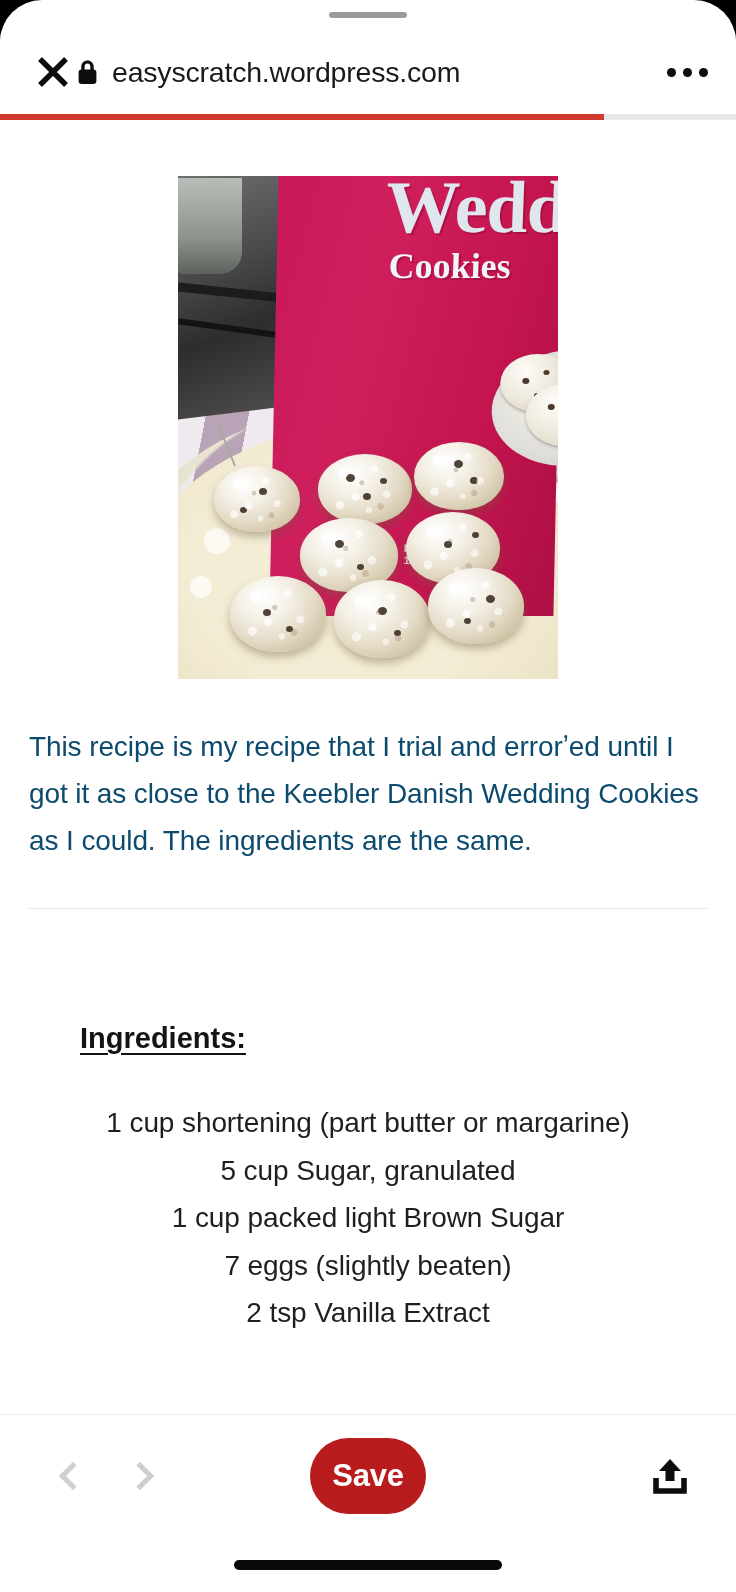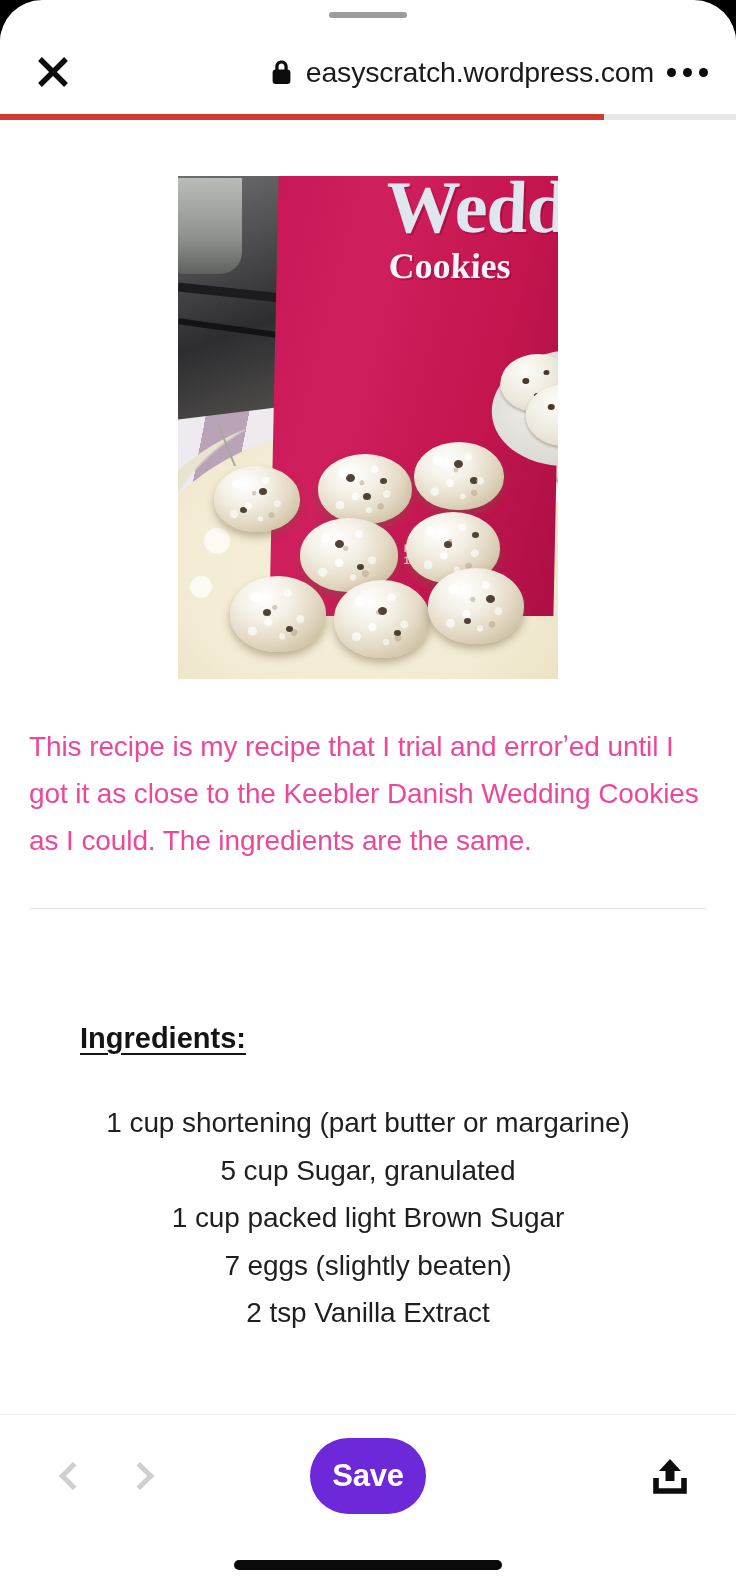--- a/index.html
+++ b/index.html
@@ -49,21 +49,21 @@
   .close-btn {
     width: 46px; height: 46px;
     display: flex; align-items: center; justify-content: center;
     flex: 0 0 auto;
     cursor: pointer;
   }
   .urlwrap {
     flex: 1 1 auto;
     display: flex;
     align-items: center;
-    justify-content: flex-end;
+    justify-content: flex-start;
     gap: 13px;
     min-width: 0;
     cursor: pointer;
   }
   .lock-icon { flex: 0 0 auto; display: block; }
   .url-text {
     font-size: 28.5px;
     color: #1a1a1a;
     letter-spacing: -0.2px;
     white-space: nowrap;
@@ -253,21 +253,21 @@
       radial-gradient(circle at 46% 40%, rgba(120,92,56,.28) 0 4%, transparent 5%),
       radial-gradient(circle at 70% 78%, rgba(120,92,56,.22) 0 4%, transparent 5%);
   }
   .rchip { position: absolute; border-radius: 50%; background: #3d2f22; opacity:.9; }
 
   
   .body-copy {
     margin: 44px 2px 0 2px;
     font-size: 28px;
     line-height: 1.68;
-    color: #ec4899;
+    color: #0c4a6e;
     letter-spacing: -0.1px;
   }
 
   hr.divider {
     border: 0;
     border-top: 1px solid #e3e3e3;
     margin: 44px 2px 0 2px;
   }
 
   h2.section-head {
@@ -504,21 +504,21 @@
     <div class="toolbar-row">
 
       <div class="nav-btn">
         <span class="chev back"></span>
       </div>
 
       <div class="nav-btn">
         <span class="chev fwd"></span>
       </div>
 
-      <button class="save-btn" style="background: #6d28d9;">Save</button>
+      <button class="save-btn" style="background: #b91c1c;">Save</button>
 
       <div class="share-btn">
         <svg width="44" height="44" viewBox="0 0 44 44">
           <path d="M22 5 L33 17 H26.5 V27 H17.5 V17 H11 Z" fill="#0d0d0d"></path>
           <path d="M8 24 V37 H36 V24" fill="none" stroke="#0d0d0d" stroke-width="5.6" stroke-linecap="butt" stroke-linejoin="miter"></path>
         </svg>
       </div>
     </div>
 
     <div class="home-indicator-zone">

